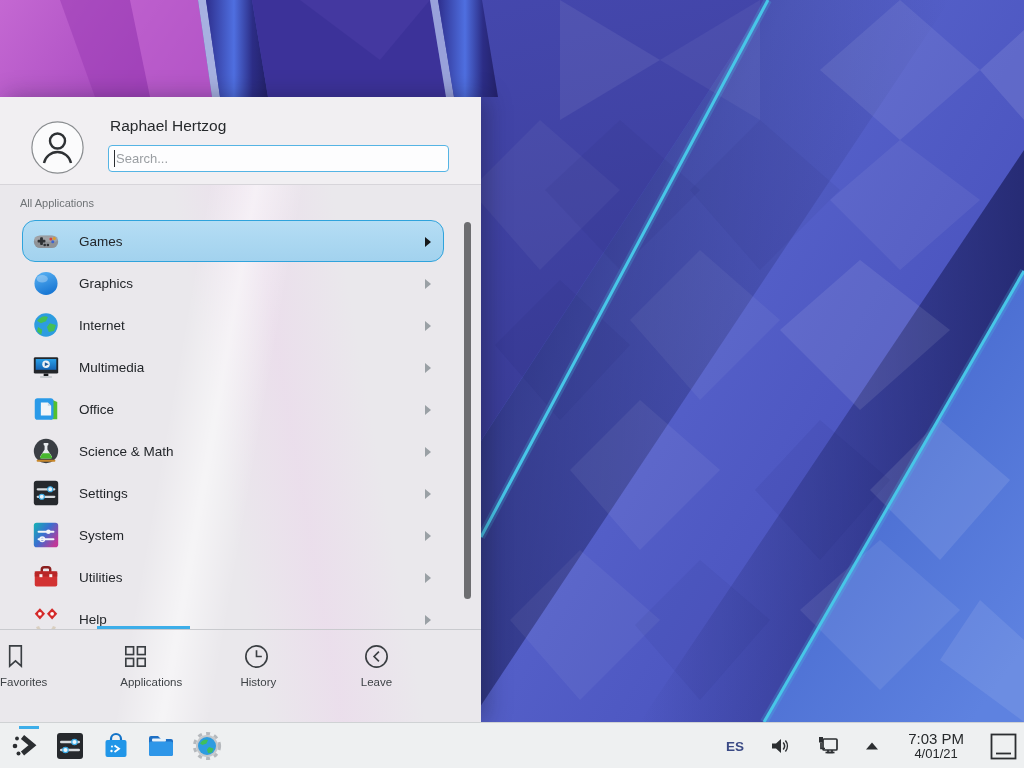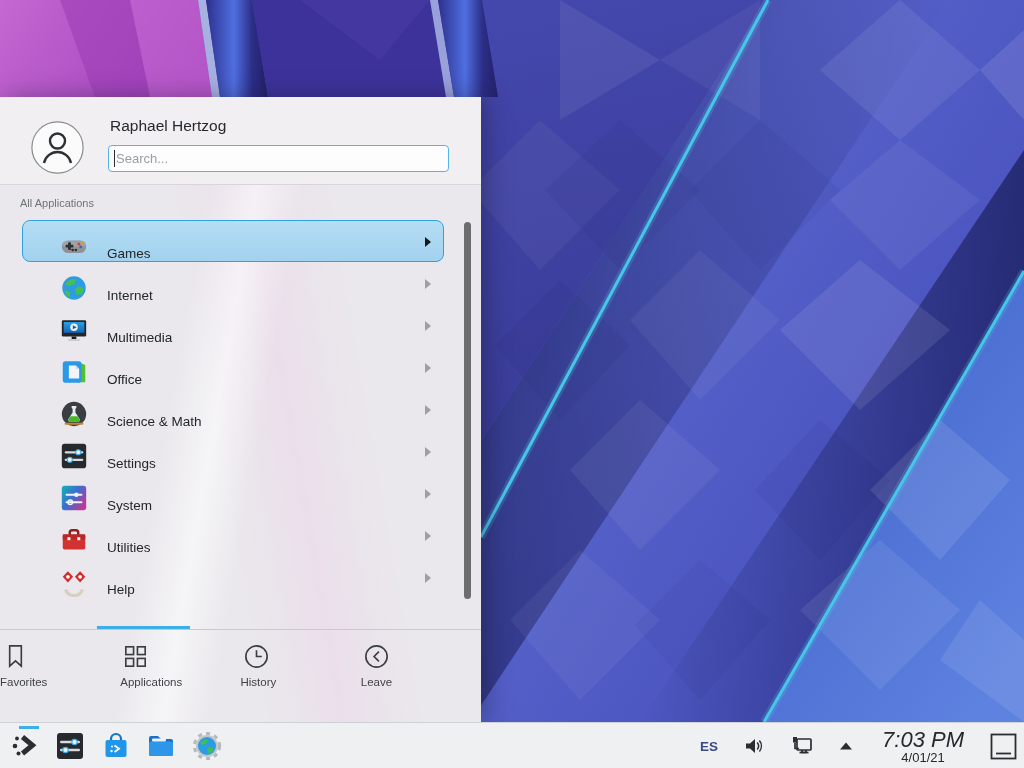--- a/index.html
+++ b/index.html
@@ -26,21 +26,21 @@
     background:#fdfdfe; border:1px solid #55b4e4; border-radius:4px;
     padding:0 8px 0 7px; font-size:13px; color:#26292c; outline:none;
     font-family:"Liberation Sans","DejaVu Sans",sans-serif; }
   .search::placeholder { color:#9a9ea2; }
   .search-caret { position:absolute; left:114px; top:53px; width:1px; height:17px; background:#2b2e31; }
 
   .section-label { position:absolute; left:20px; top:100px; font-size:11px; color:#6f7376; }
 
   .list { position:absolute; left:0; top:123px; width:481px; height:409px; overflow:hidden; }
   .item { position:relative; width:422px; height:42px; margin-left:22px;
-    display:flex; align-items:flex-end; border:1px solid transparent; border-radius:8px;padding-left:28px; }
+    display:flex; align-items:center; border:1px solid transparent; border-radius:13px; }
   .item.selected { background:linear-gradient(#b5ddf4,#a2d2ee); border:1px solid #2fa3dc; }
   .item-icon { width:30px; height:30px; margin-left:8px; flex:0 0 30px; }
   .item-icon svg { width:30px; height:30px; display:block; }
   .item-label { margin-left:18px; font-size:13.5px; color:#23262a; }
   .item-arrow { position:absolute; right:12px; top:16px; width:0; height:0;
     border-left:6px solid #9aa0a5; border-top:5px solid transparent; border-bottom:5px solid transparent; }
   .item.selected .item-arrow { border-left-color:#16181a; }
 
   .scrollbar { position:absolute; left:464px; top:125px; width:7px; height:377px;
     background:#6d6d70; border-radius:4px; }
@@ -56,21 +56,21 @@
   
   .taskbar { position:absolute; left:0; top:722px; width:1024px; height:46px;
     background:#eef0f1; border-top:1px solid #cfd2d4; }
   .task-indicator { position:absolute; left:19px; top:3px; width:20px; height:3px; background:#3daee9; }
   .tb-icon { position:absolute; top:7px; width:32px; height:32px; }
   .tb-icon svg { width:32px; height:32px; display:block; }
   .tray { position:absolute; right:6px; top:0; height:46px; display:flex; align-items:center; gap:25px; }
   .kbd-layout { font-size:13.5px; font-weight:bold; color:#3a4a85; }
   .tray-svg { display:block; }
   .clock { text-align:center; color:#26292b; line-height:1.05; margin-left:4px; }
-  .clock-time { font-size:22px;font-style:italic; }
+  .clock-time { font-size:15px; }
   .clock-date { font-size:13px; }
 </style>
 </head>
 <body>
 
 <div class="stage">
 
   <div class="wallpaper">
     <svg viewBox="0 0 1024 722" preserveAspectRatio="none">
       <defs>
@@ -188,20 +188,36 @@
             <circle cx="24.8" cy="13.2" r="1.6" fill="#dd9c28"></circle>
             <circle cx="23.2" cy="16.8" r="1.6" fill="#3f63cf"></circle>
             <circle cx="14.6" cy="20.2" r="1.4" fill="#2e3134"></circle>
             <circle cx="18" cy="20.2" r="1.4" fill="#2e3134"></circle>
           </svg>
         </span>
         <span class="item-label">Games</span>
         <span class="item-arrow"></span>
       </div>
 
+      <div class="item">
+        <span class="item-icon">
+          <svg viewBox="0 0 32 32">
+            <defs>
+                <linearGradient id="ballg" x1="0" y1="0" x2="0.4" y2="1">
+              <stop offset="0" stop-color="#5db5f5"></stop>
+                  <stop offset="1" stop-color="#1a78d4"></stop>
+                </linearGradient>
+              </defs>
+            <circle cx="16" cy="16.5" r="12.3" fill="url(#ballg)"></circle>
+            <ellipse cx="12" cy="11.5" rx="6" ry="4" fill="#ffffff" opacity="0.3"></ellipse>
+          </svg>
+        </span>
+        <span class="item-label">Graphics</span>
+        <span class="item-arrow"></span>
+      </div>
 
       <div class="item">
         <span class="item-icon">
           <svg viewBox="0 0 32 32">
             <circle cx="16" cy="16" r="12.5" fill="#2d9ce0"></circle>
             <path fill="#44bf55" d="M9 9 q4.5-3.5 9-1.5 l-2 4.5 -5.5 2 -4-2.5 z"></path>
             <path fill="#44bf55" d="M20 14 l6.5 2 -2 6.5 -5.5 1 -2-5.5 z"></path>
             <path fill="#44bf55" d="M7.5 18 l4.5 3 -1 5.5 -4.5-3.5 z"></path>
           </svg>
         </span>

